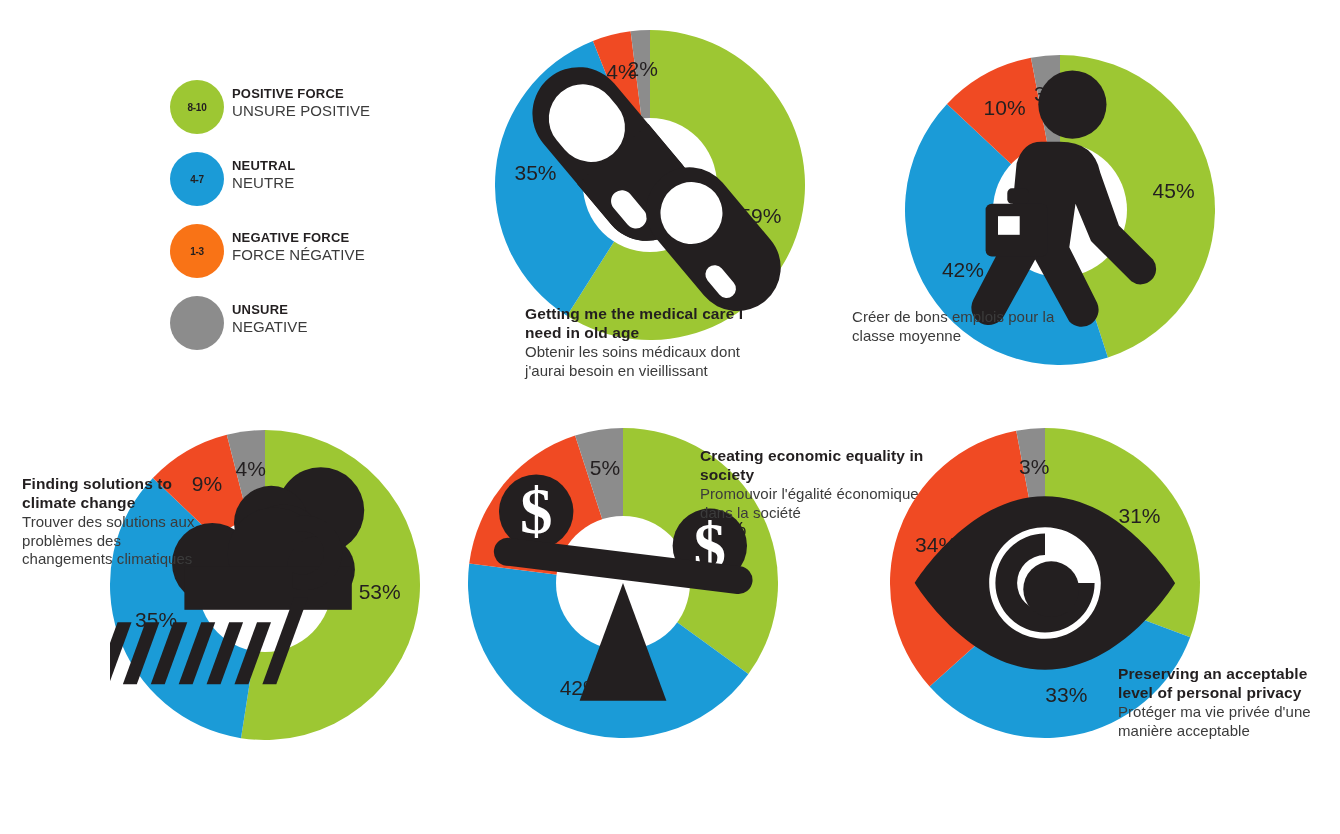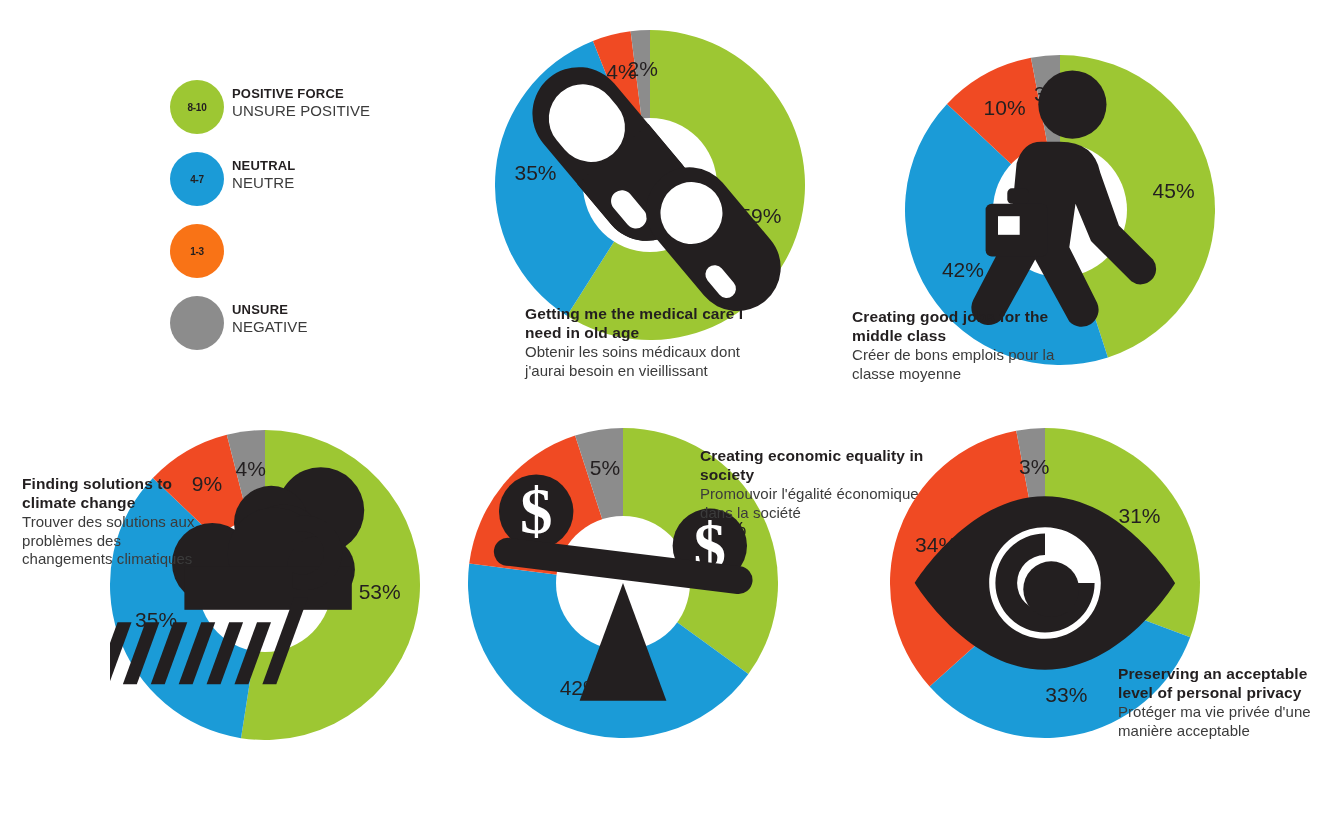--- a/index.html
+++ b/index.html
@@ -123,20 +123,24 @@
   </div>
   <div class="legend-row">
     <div class="legend-swatch" style="background: rgb(27, 155, 215);">4-7</div>
     <div class="legend-text">
       <div class="legend-en">NEUTRAL</div>
       <div class="legend-fr">NEUTRE</div>
     </div>
   </div>
   <div class="legend-row">
     <div class="legend-swatch" style="background: #f97316;">1-3</div>
+    <div class="legend-text">
+      <div class="legend-en">NEGATIVE FORCE</div>
+      <div class="legend-fr">FORCE NÉGATIVE</div>
+    </div>
   </div>
   <div class="legend-row">
     <div class="legend-swatch" style="background: rgb(140, 140, 140);"></div>
     <div class="legend-text">
       <div class="legend-en">UNSURE</div>
       <div class="legend-fr">NEGATIVE</div>
     </div>
   </div>
 </div>
 
@@ -197,21 +201,20 @@
     <g fill="#231f20">
       <circle cx="54" cy="16" r="11"></circle>
       <path d="M50 28 q11 0 13 10 l6 17 l11 11 a5 5 0 0 1 -7 7 l-13 -13 l-5 -12 l-2 14 l9 18 a5.5 5.5 0 0 1 -9 6 l-11 -20 l-10 18 a5.5 5.5 0 0 1 -10 -5 l12 -23 l2 -21 q2 -7 8 -7 z"></path>
       <rect x="26" y="48" width="20" height="17" rx="2"></rect>
       <rect x="30" y="52" width="7" height="6" fill="#ffffff"></rect>
       <rect x="33" y="43" width="7" height="5" rx="1.5"></rect>
     </g>
   </svg>
 </div>
 <div class="caption" style="left:852px; top:308px;">
-  <div class="caption-en">Creating good jobs for the middle class</div>
   <div class="caption-fr">Créer de bons emplois pour la classe moyenne</div>
 </div>
 
 <div class="chart" style="left:110px; top:430px;">
   <svg viewBox="0 0 310 310">
     <g class="slices">
         <path d="M 155 155 L 155 0 A 155 155 0 1 1 130.99078206681685 308.12921815981724 Z" fill="#9dc733"></path>
         <path d="M 155 155 L 130.99078206681685 308.12921815981724 A 155 155 0 0 1 42.87164636217625 47.984896811379286 Z" fill="#1b9bd7"></path>
         <path d="M 155 155 L 42.87164636217625 47.984896811379286 A 155 155 0 0 1 116.82676944103983 4.774155124051731 Z" fill="#f04a23"></path>
         <path d="M 155 155 L 116.82676944103983 4.774155124051731 A 155 155 0 0 1 154.99999999999997 0 Z" fill="#8c8c8c"></path>

